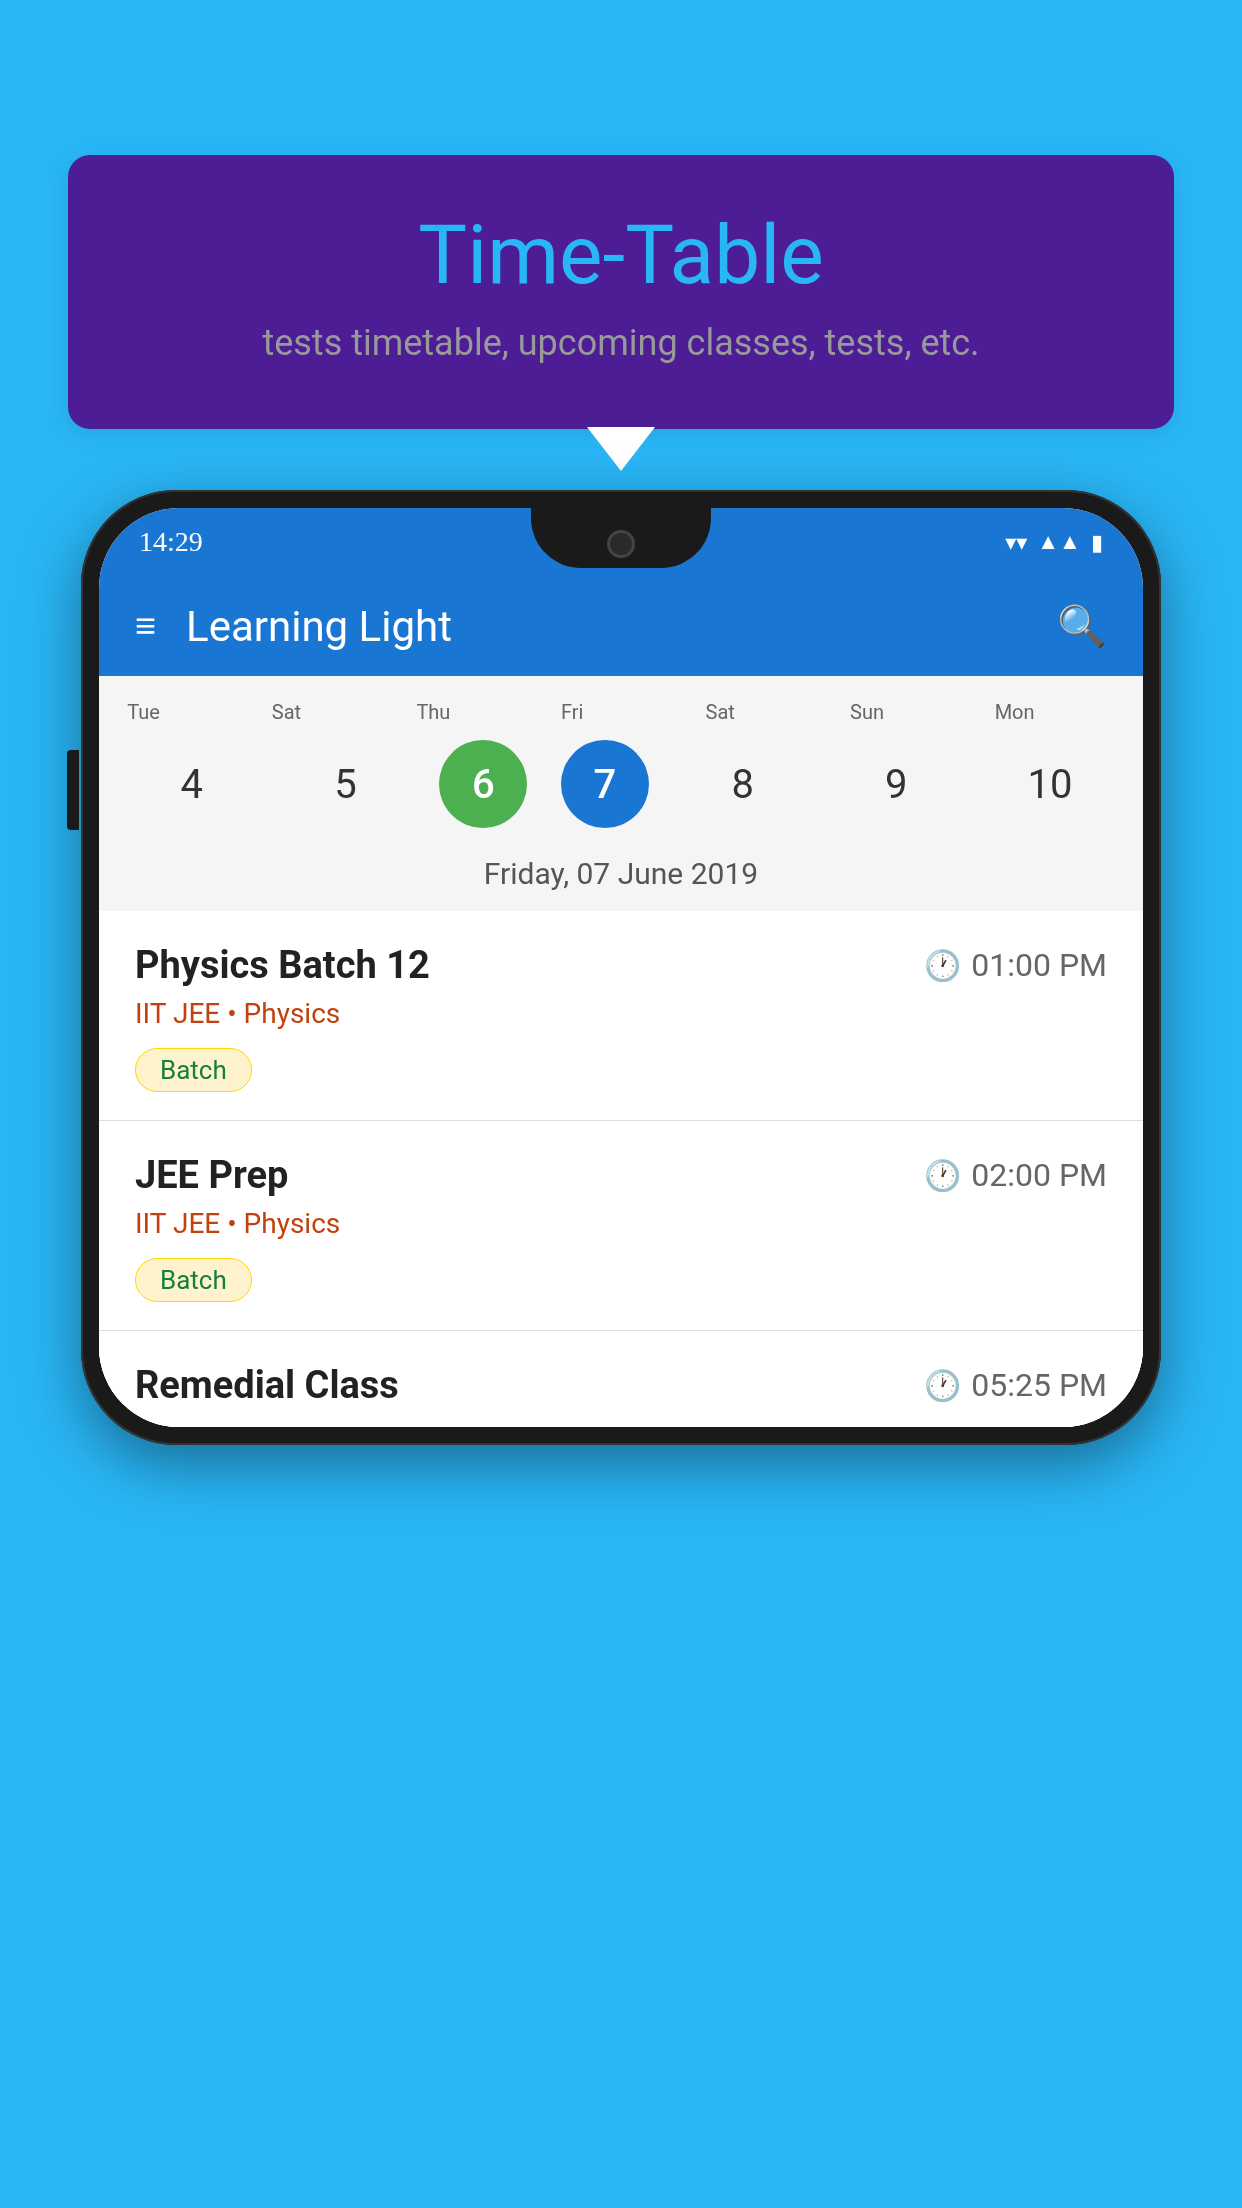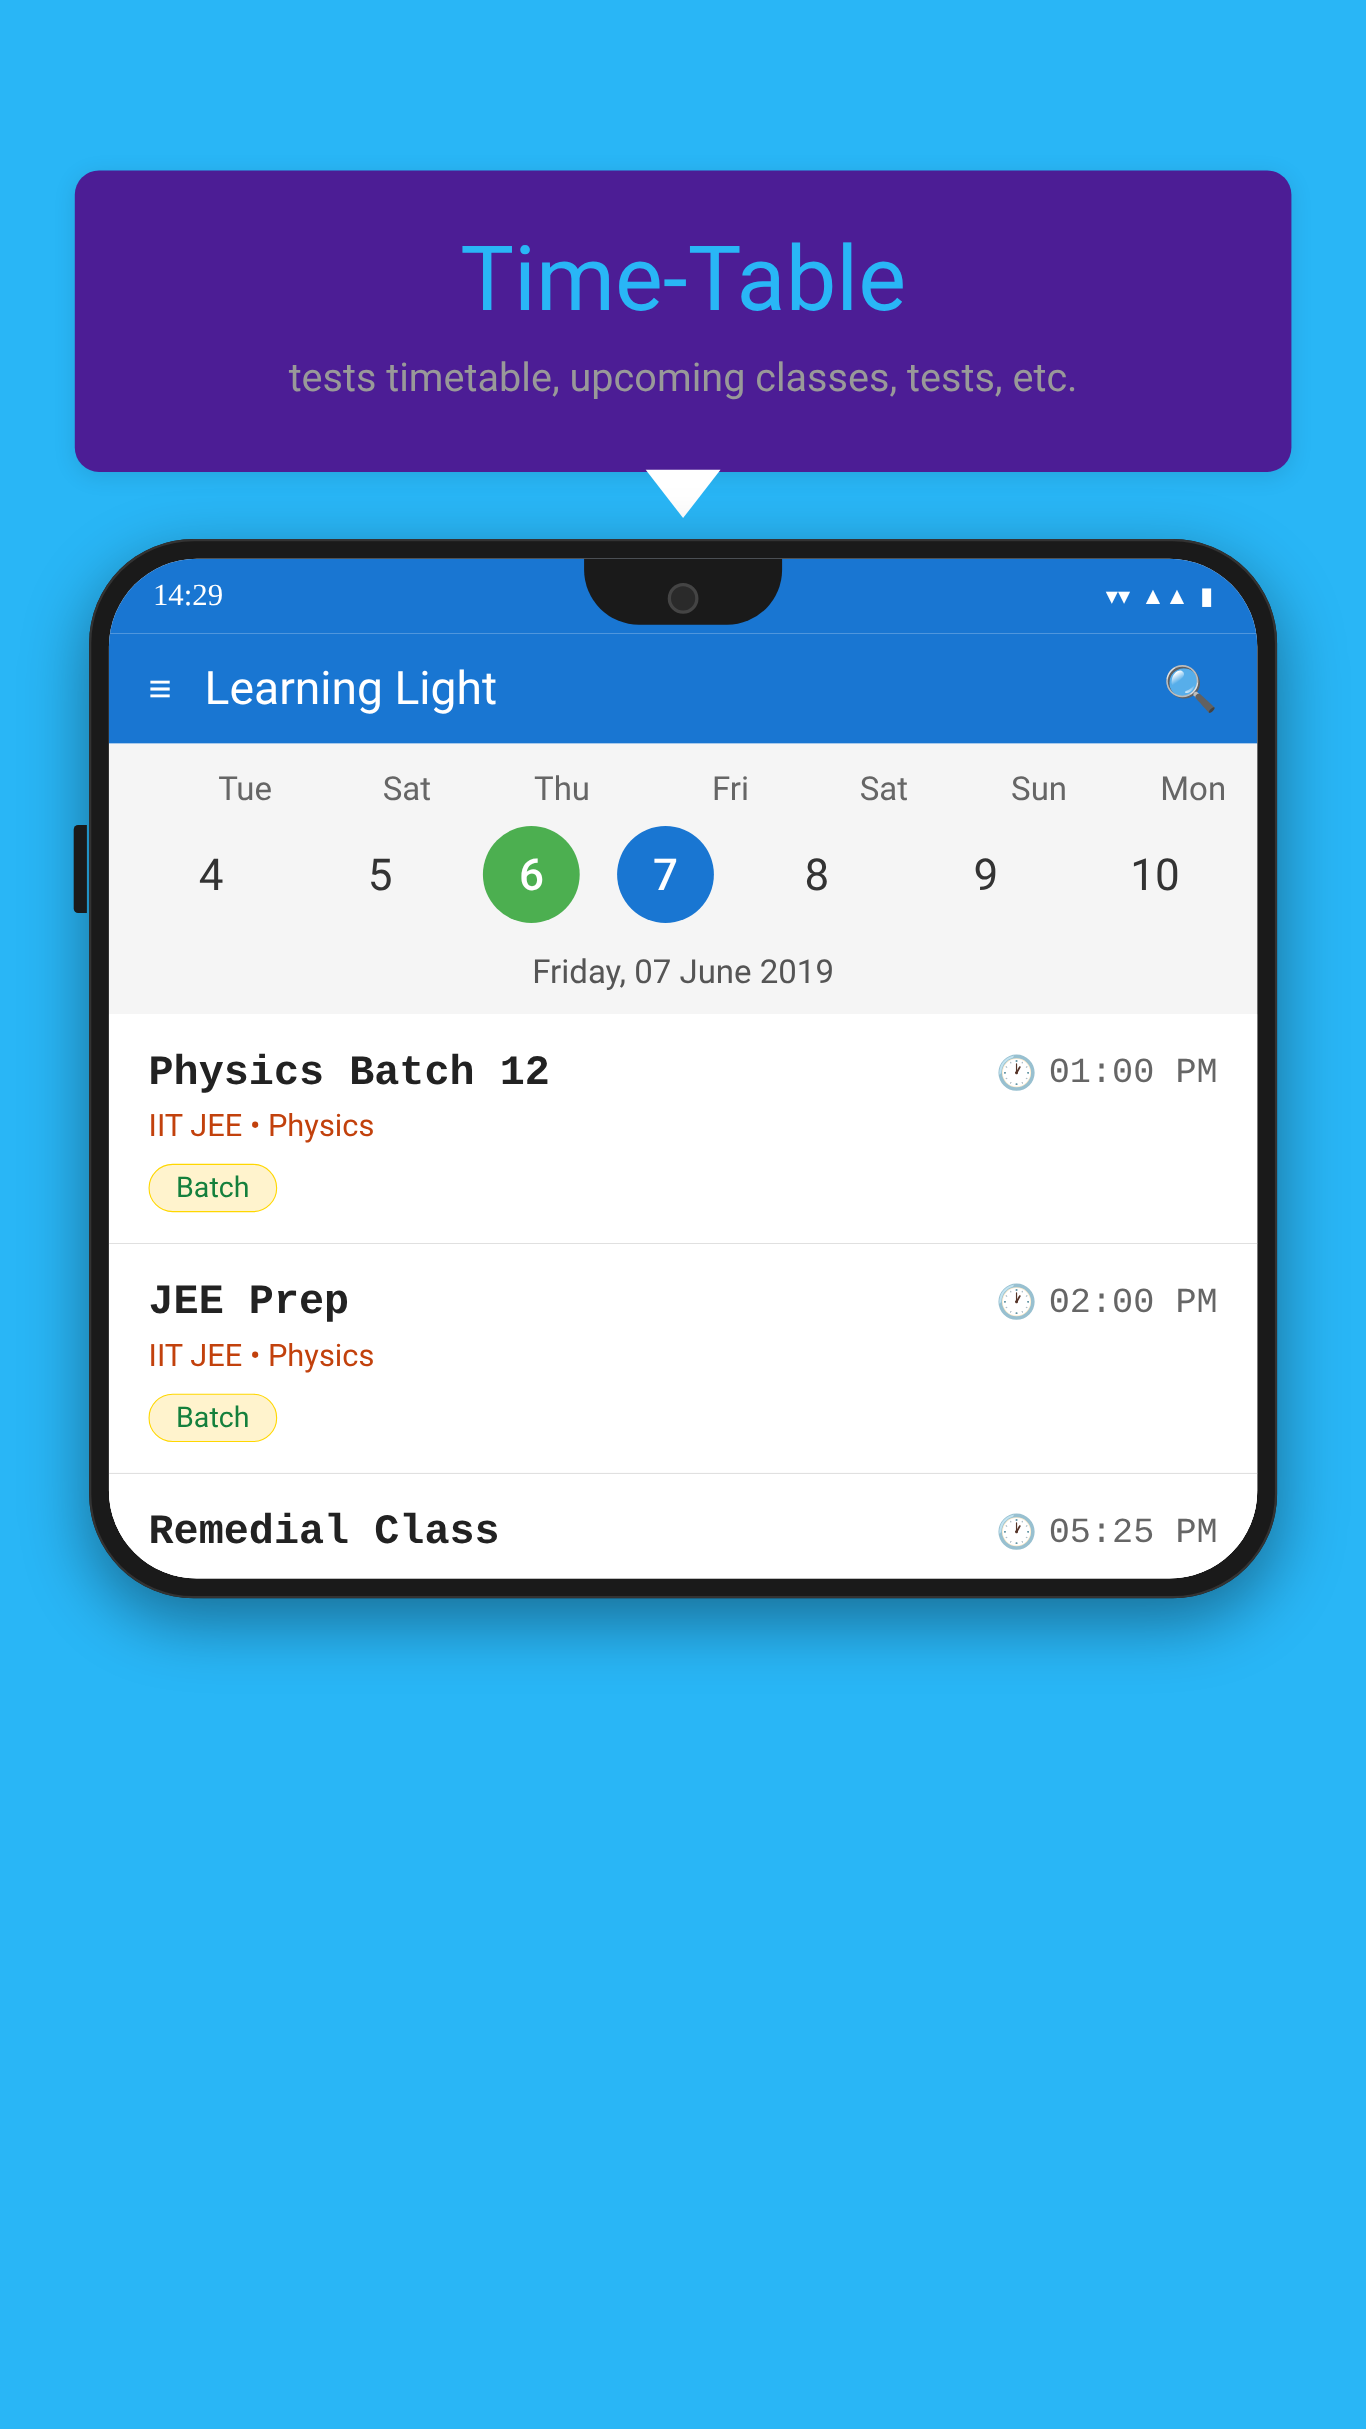--- a/index.html
+++ b/index.html
@@ -185,22 +185,22 @@
 
     .day-headers {
       display: flex;
       justify-content: space-around;
       padding: 0 16px;
       margin-bottom: 16px;
     }
 
     .day-header {
       width: 120px;
-      text-align: right;
-      font-size: 30px;
+      text-align: left;
+      font-size: 20px;
       color: #666;
       font-weight: 400;
     }
 
     .day-numbers {
       display: flex;
       justify-content: space-around;
       padding: 0 16px;
       margin-bottom: 16px;
     }
@@ -251,21 +251,20 @@
       padding: 32px 36px 28px 36px;
       border-bottom: 1px solid #e0e0e0;
       background: white;
     }
 
     .class-item-header {
       display: flex;
       align-items: center;
       justify-content: space-between;
       margin-bottom: 10px;
-      font-family: Liberation Mono, monospace;
     }
 
     .class-name {
       font-size: 38px;
       font-weight: 700;
       color: #222;
     }
 
     .class-time {
       display: flex;

